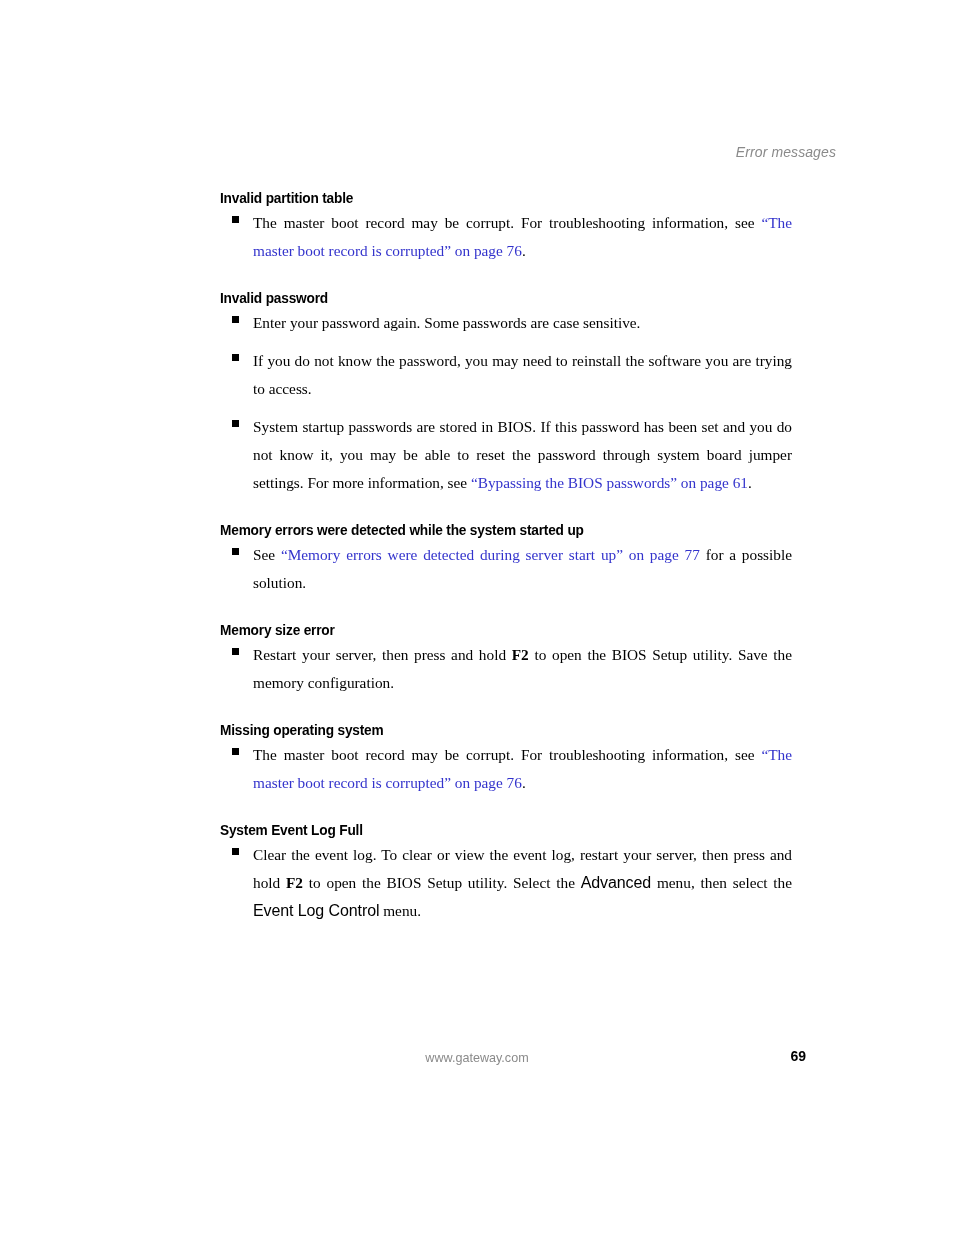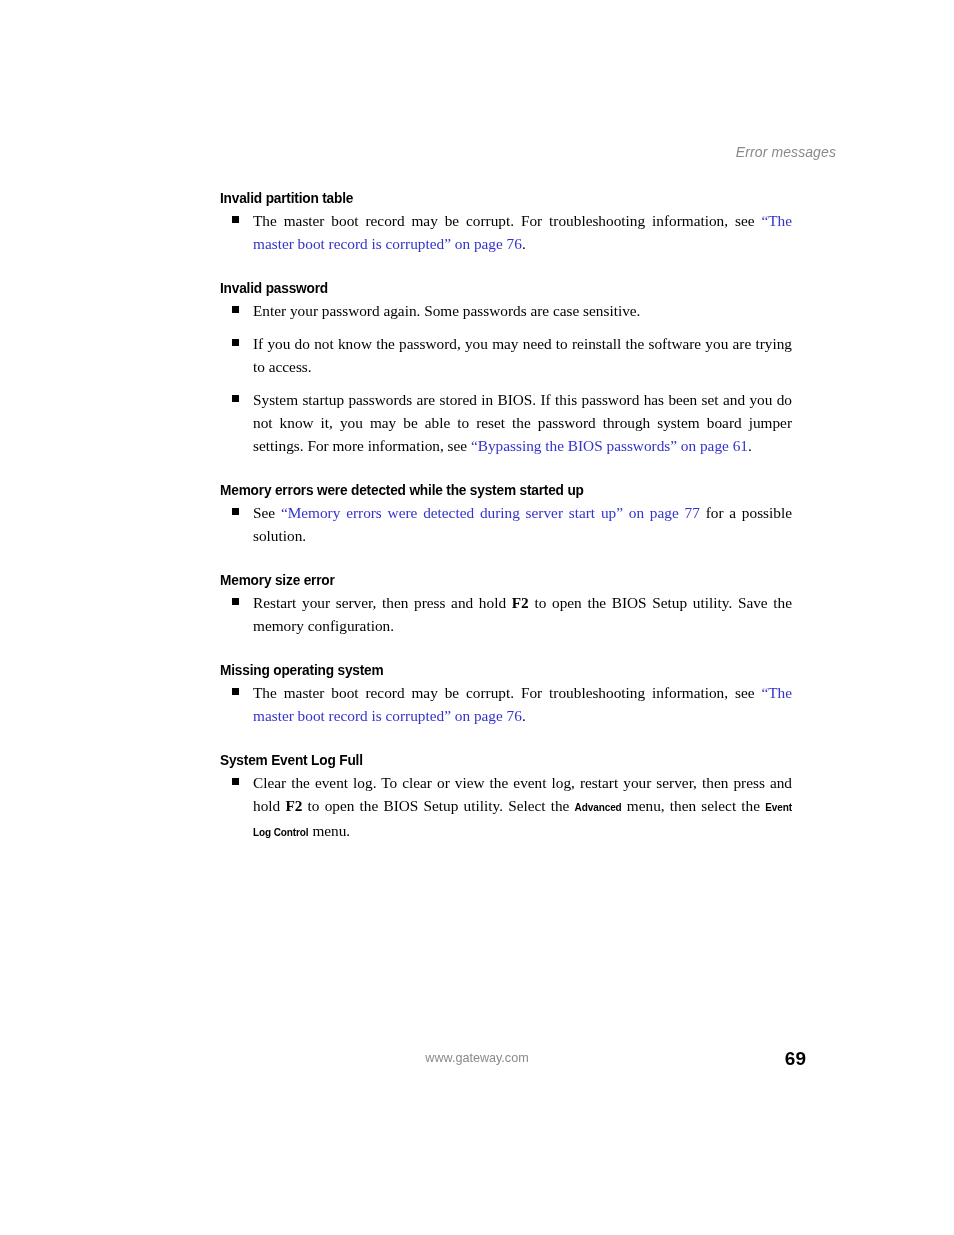--- a/index.html
+++ b/index.html
@@ -64,21 +64,21 @@
     list-style: none;
     margin: 0;
     padding: 0;
   }
 
   ul.bullets > li {
     position: relative;
     padding-left: 33px;
     margin-bottom: 10px;
     font-size: 15.3px;
-    line-height: 23px;
+    line-height: 28px;
     text-align: justify;
     text-justify: inter-word;
   }
   ul.bullets > li:last-child { margin-bottom: 0; }
 
   ul.bullets > li .bullet-marker {
     position: absolute;
     left: 12px;
     top: 7px;
     width: 7px;
@@ -90,43 +90,43 @@
     color: #3333cc;
   }
 
   .kbd-bold {
     font-family: Liberation Serif, serif;
     font-weight: bold;
   }
 
   .ui-bold {
     font-family: "Liberation Sans", sans-serif;
-    font-weight: bold;
-    font-size: 10px;
+    font-weight: normal;
+    font-size: 16px;
     letter-spacing: -0.1px;
   }
 
   
   .footer-site {
     position: absolute;
     top: 1051px;
     left: 0;
     width: 954px;
     text-align: center;
     font-family: "Liberation Sans", sans-serif;
     font-size: 12.6px;
     color: #8a8a8a;
   }
   .footer-pageno {
     position: absolute;
     top: 1048px;
     right: 148px;
     font-family: "Liberation Sans", sans-serif;
     font-weight: bold;
-    font-size: 19px;
+    font-size: 14px;
     color: #000;
   }
 </style>
 </head>
 <body>
 
 <div class="page">
 
   <div class="running-header">Error messages</div>
 

